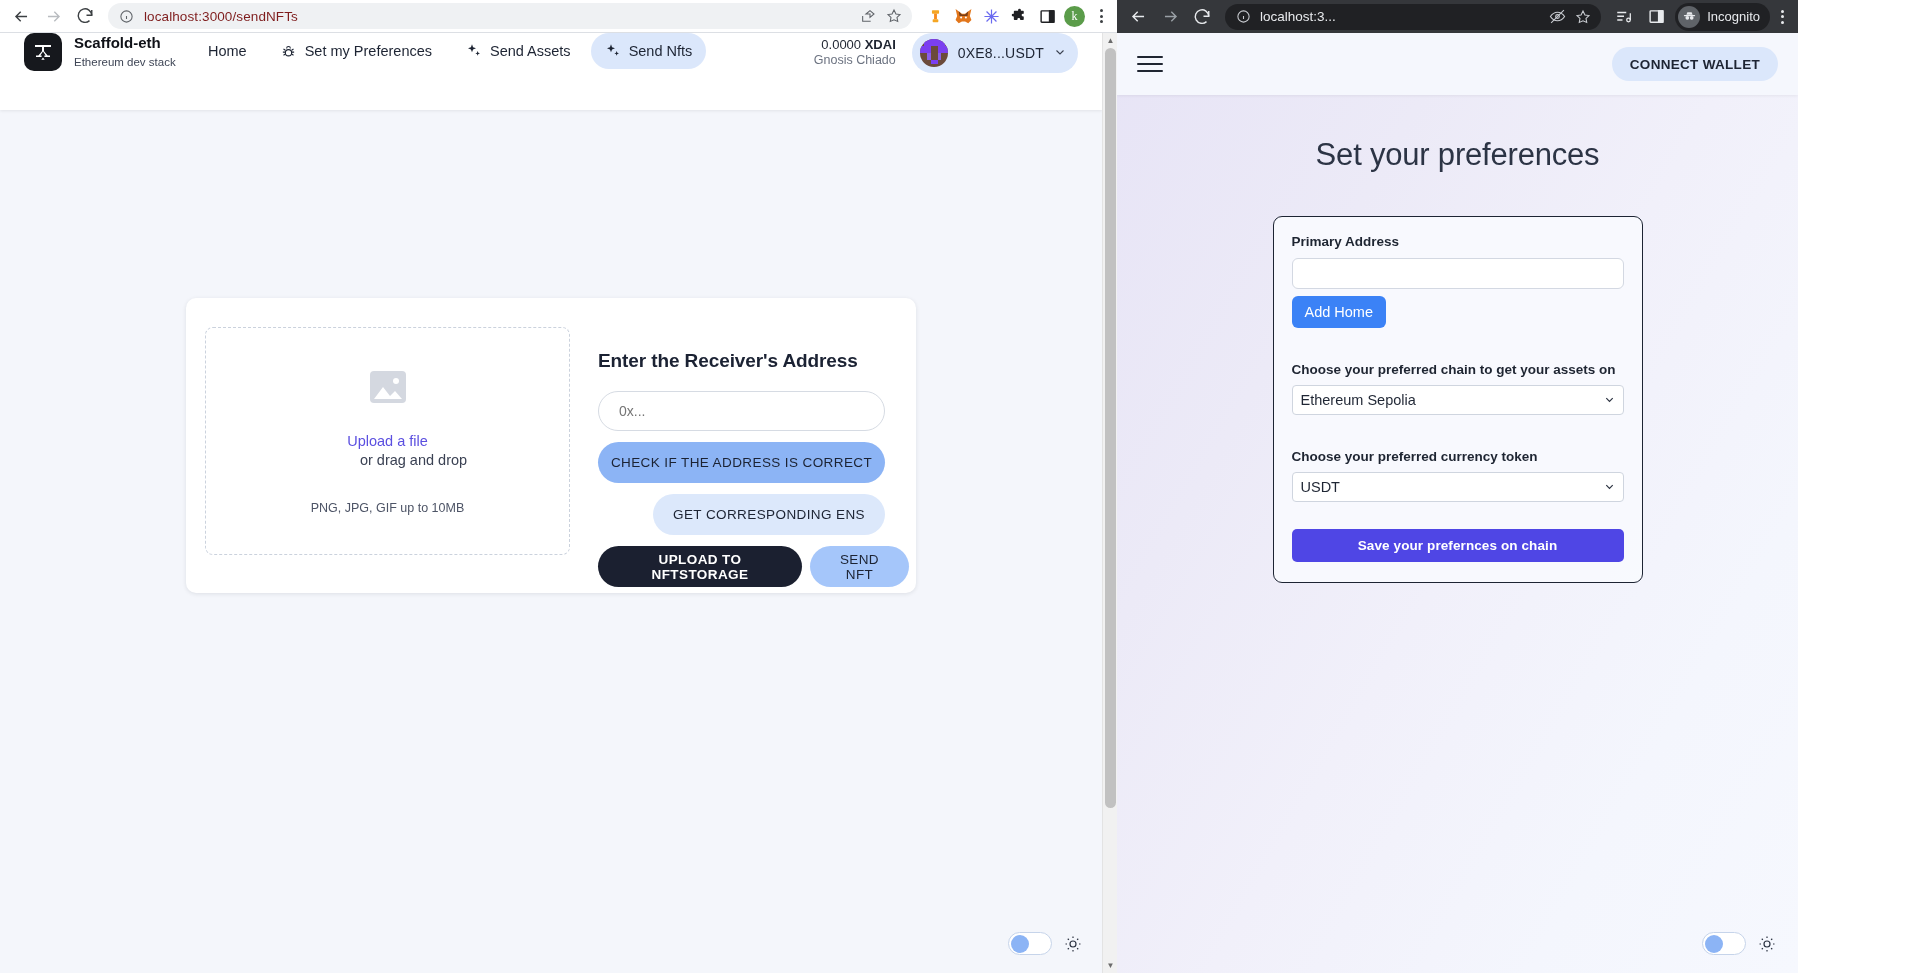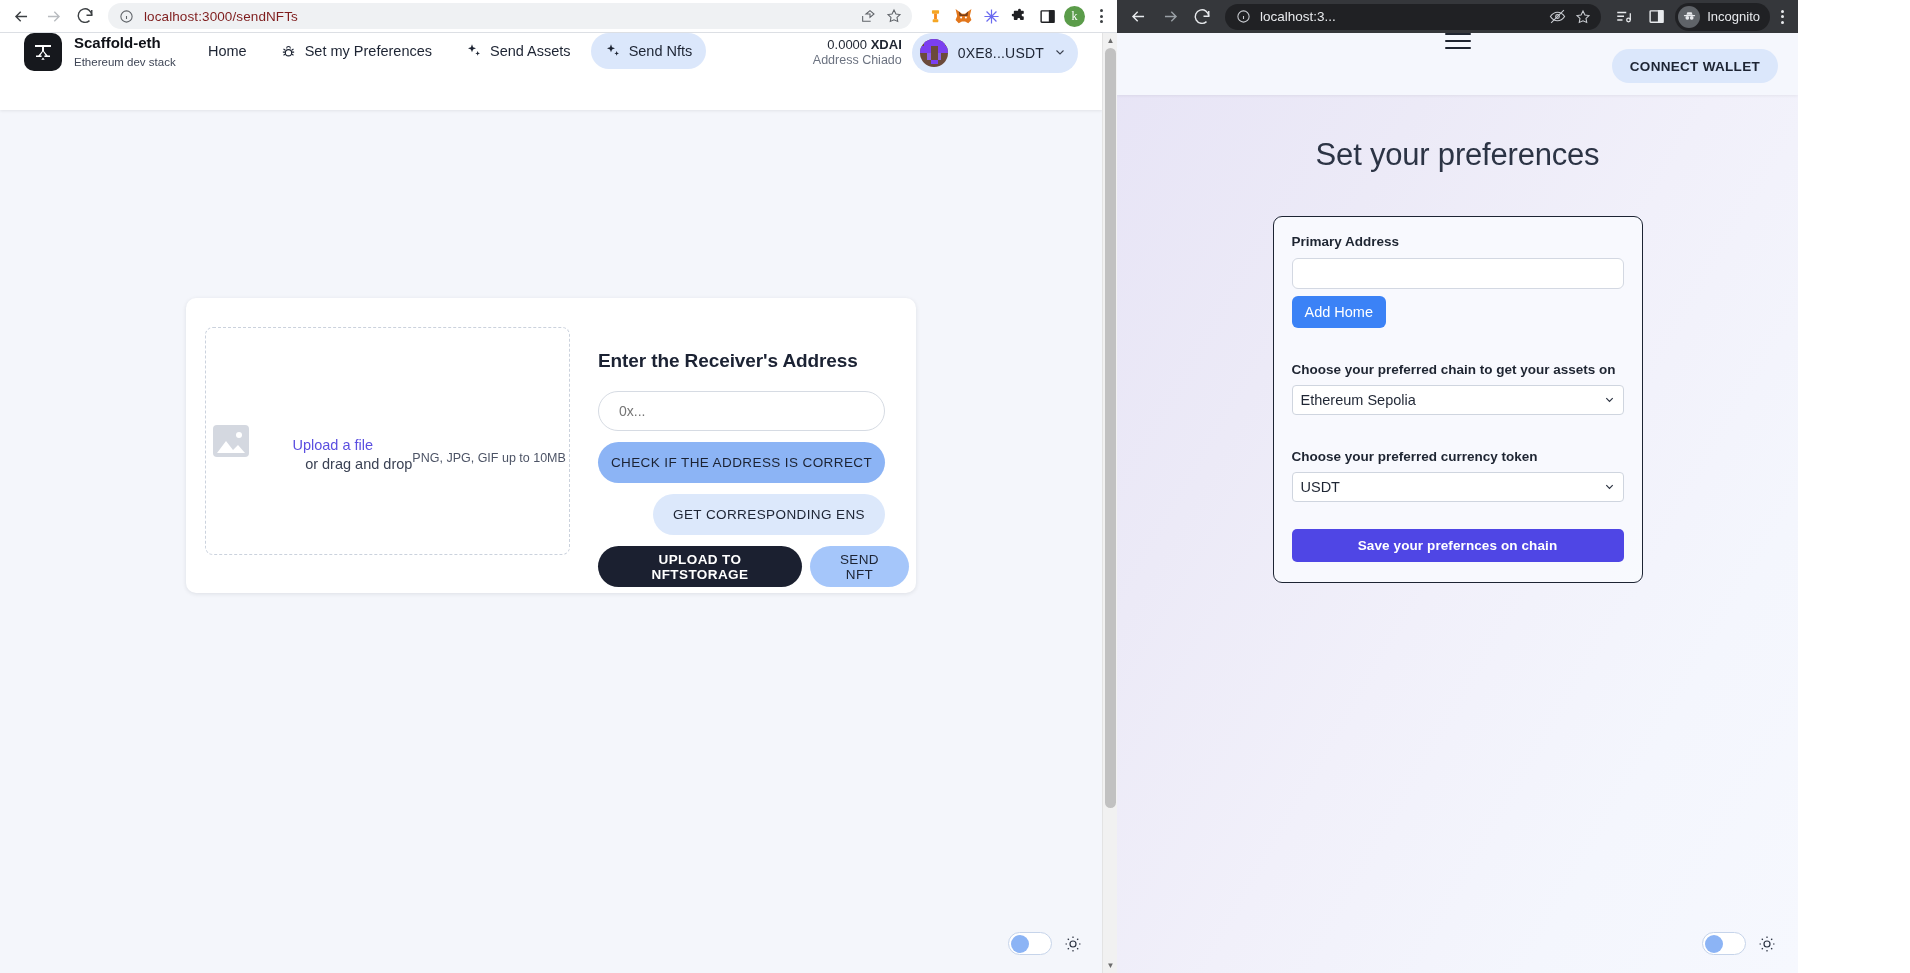--- a/index.html
+++ b/index.html
@@ -65,42 +65,42 @@
   .brand-txt { line-height: 1.12; }
   .brand-name { font-size: 15px; font-weight: bold; color: #101218; max-width: 70px; }
   .brand-sub { font-size: 11.5px; color: #3f4656; max-width: 76px; }
   .nav { display:flex; align-items:center; gap: 6px; margin-left: 10px; }
   .nav-item {
     display:flex; align-items:center; gap: 8px; padding: 10px 14px; border-radius: 20px;
     font-size: 14.5px; color: #1d2433; white-space: nowrap;
   }
   .nav-item.active { background: #dbe7fb; }
   .nav-ico { width:16px; height:16px; display:flex; align-items:center; justify-content:center; }
-  .wallet-zone { margin-left: auto; display:flex; align-items:center; gap: 10px; padding-right: 8px;}
+  .wallet-zone { margin-left: auto; display:flex; align-items:center; gap: 16px; padding-right: 8px;}
   .bal { text-align: right; line-height: 1.25; }
   .bal-top { font-size: 13px; color: #1f2531; }
   .bal-top b { font-weight: bold; }
   .bal-sub { font-size: 12.5px; color: #6c7381; }
   .acct {
     display:flex; align-items:center; gap: 10px; background: #dbe7fb;
     border-radius: 22px; padding: 6px 12px 6px 8px;
   }
   .blockie { width: 28px; height: 28px; border-radius: 50%; overflow:hidden; flex:0 0 auto;}
   .acct-addr { font-size: 14px; color: #1d2433; letter-spacing: .2px; }
   .chev { font-size: 11px; color:#3a4150; }
 
   
   .card {
     position: absolute; left: 186px; top: 265px; width: 730px; height: 295px;
     background: #ffffff; border-radius: 10px; box-shadow: 0 1px 4px rgba(20,25,40,.10);
     display: flex; padding: 18px;
   }
   .dropzone {
     width: 384px; height: 228px; border: 1.6px dashed #cbd2dd; border-radius: 8px;
-    display:flex; flex-direction: row; align-items:center; justify-content:center;
+    display:flex; flex-direction: column; align-items:center; justify-content:center;
     margin-top: 11px; margin-left: 1px;
   }
   .img-ph { width: 44px; height: 40px; color: #d4d8e0; }
   .upload-line { margin-top: 26px; font-size: 14.5px; text-align:center; }
   .upload-link { color: #5b4fe0; }
   .dragtxt { color: #3b4254; display:block; text-indent: 52px; margin-top: 3px;}
   .hint { margin-top: 33px; font-size: 12.5px; color: #4c5costume; color:#4d5466; }
 
   .right-col { margin-left: 28px; padding-top: 34px; width: 300px; }
   .rc-title { font-size: 19px; font-weight: bold; color: #1b2233; letter-spacing: -.1px;}
@@ -158,21 +158,21 @@
   .incog-circle {
     width: 22px; height: 22px; border-radius: 50%; background: #5f6368;
     display:flex; align-items:center; justify-content:center;
   }
   .incog-txt { font-size: 13px; color: #e8eaed; }
   .kebab-dark i { background: #e8eaed; }
 
   .app2 { position:absolute; left:0; top:33px; right:0; bottom:0; overflow:hidden;
           background: linear-gradient(120deg,#e7e4f6 0%,#eceaf7 28%,#f1f0fa 52%,#f4f6fd 78%,#f6f8fe 100%); }
   .appbar2 { height: 62px; display:flex; align-items:center; padding: 0 20px; background: #f5f7fd;
-             box-shadow: 0 1px 3px rgba(0,0,0,.06); flex-direction: column; }
+             box-shadow: 0 1px 3px rgba(0,0,0,.06); }
   .burger { width: 26px; display:flex; flex-direction:column; gap: 5px; }
   .burger i { display:block; height: 2px; background: #1f2531; border-radius: 2px; }
   .connect-btn {
     margin-left: auto; background: #dbe7fb; color: #1d2433; border: none; border-radius: 20px;
     height: 34px; padding: 0 18px; font-size: 13.5px; font-weight: bold; letter-spacing: .3px;
     font-family: "Liberation Sans", sans-serif; cursor: pointer;
   }
   .p2-title { text-align:center; font-size: 31px; color: #2c3445; margin-top: 42px; letter-spacing: -.2px; }
   .pref-card {
     margin: 43px auto 0; width: 370px; border: 1.3px solid #1d2433; border-radius: 9px;
@@ -348,21 +348,21 @@
             <span>Send Nfts</span>
           </div>
         </div>
 
         <div class="wallet-zone">
           <div class="bal">
             <div class="bal-top">
               <span>0.0000</span>
               <b>XDAI</b>
             </div>
-            <div class="bal-sub">Address Chiado</div>
+            <div class="bal-sub">Gnosis Chiado</div>
           </div>
           <div class="acct">
             <span class="blockie">
               <svg width="28" height="28" viewBox="0 0 8 8" shape-rendering="crispEdges">
                 <rect width="8" height="8" fill="#6b4a3a"></rect>
                 <rect x="1" y="0" width="6" height="2" fill="#7b3ff0"></rect>
                 <rect x="0" y="2" width="3" height="2" fill="#7b3ff0"></rect>
                 <rect x="5" y="2" width="3" height="2" fill="#7b3ff0"></rect>
                 <rect x="3" y="2" width="2" height="2" fill="#6b4a3a"></rect>
                 <rect x="2" y="4" width="1" height="2" fill="#8a5fe8"></rect>

